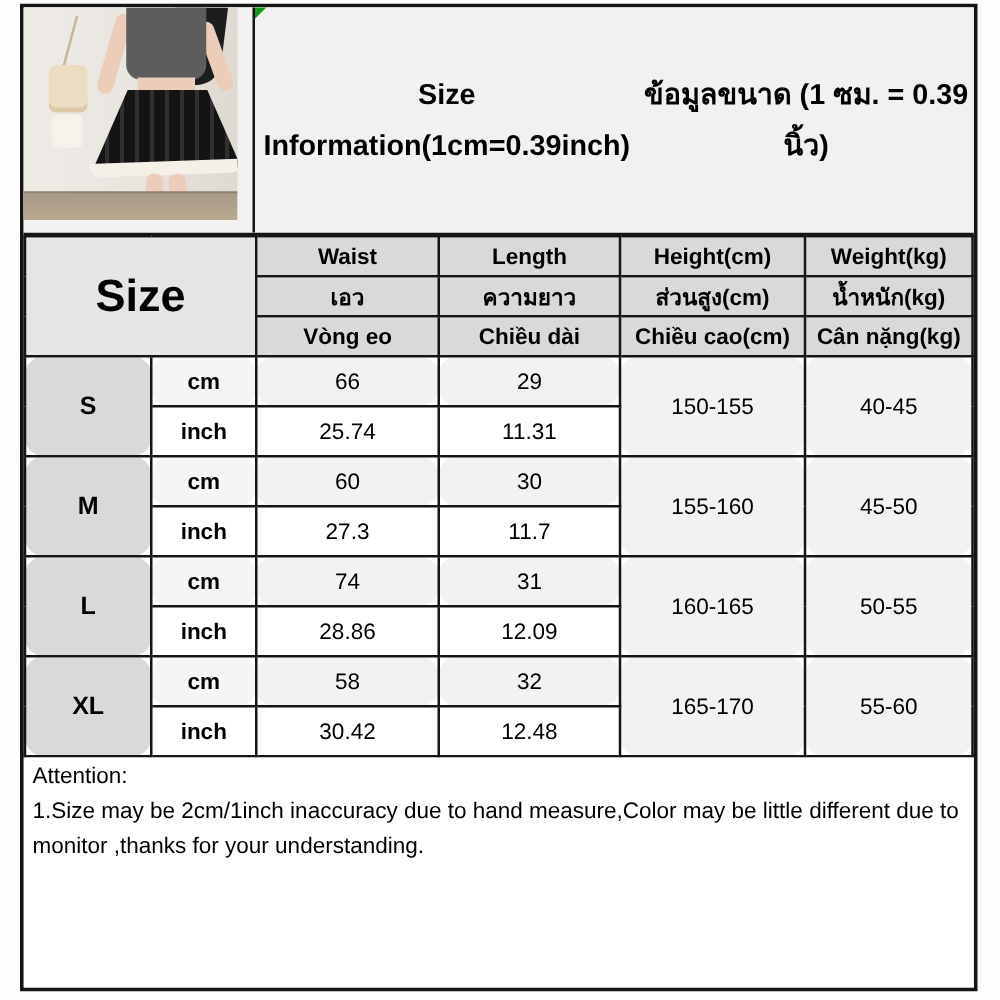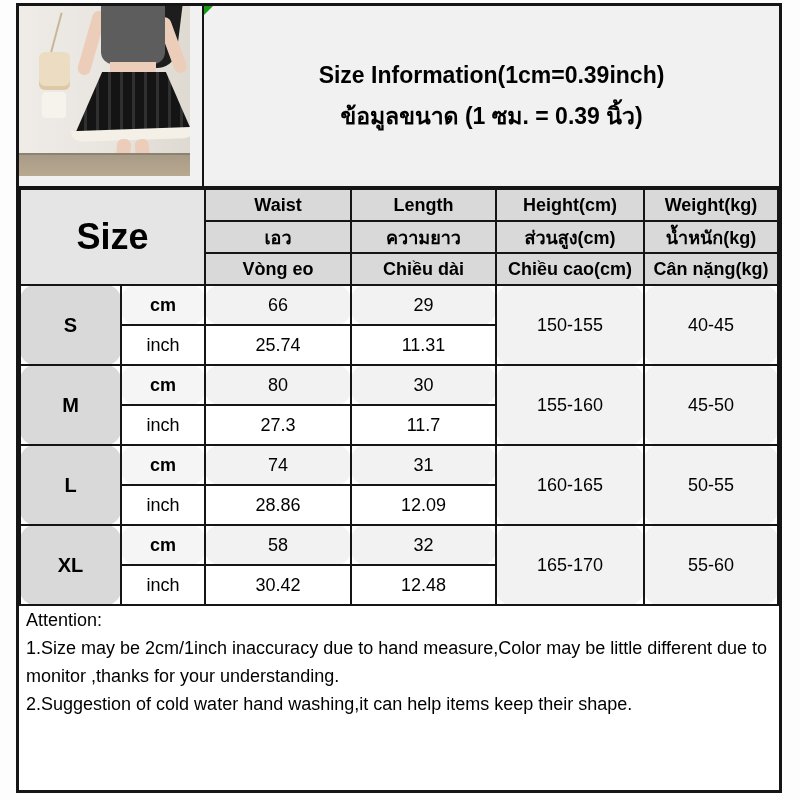--- a/index.html
+++ b/index.html
@@ -35,37 +35,37 @@
     background:#eccdb9; border-radius:6px; transform:rotate(4deg); }
   .photo .leg-right { position:absolute; left:117px; top:133px; width:14px; height:40px;
     background:#eccdb9; border-radius:6px; transform:rotate(-5deg); }
   .photo .bag-chain { position:absolute; left:36px; top:6px; width:2px; height:44px;
     background:#c8b795; transform:rotate(15deg); }
   .photo .bag { position:absolute; left:20px; top:46px; width:31px; height:38px;
     background:#ecdcc2; border-radius:6px; box-shadow:inset 0 -4px 0 #ddc9a8; }
   .photo .bag-small { position:absolute; left:23px; top:86px; width:24px; height:26px;
     background:#f6f3ec; border-radius:4px; }
 
-  .title-cell { flex:1; position:relative; display:flex; flex-direction:column;
+  .title-cell { flex:1; position:relative; display:flex; flex-direction:row;
     align-items:center; justify-content:center; text-align:center;
     font-weight:bold; font-size:23px; line-height:41px; background:#f1f1f1; }
   .flag { position:absolute; top:0; left:0; width:0; height:0;
     border-top:9px solid #169a16; border-right:9px solid transparent; }
 
   
   table.size-table { border-collapse:collapse; table-layout:fixed; width:100%; flex:0 0 auto; }
   .size-table td { border:2px solid #151515; text-align:center; vertical-align:middle;
     padding:0; overflow:hidden; white-space:nowrap; }
   .size-table .h-row td { height:32px; }
   .size-table .d-row td { height:40px;border-radius:15px; }
   .size-head { background:#e5e5e5; font-weight:bold; font-size:36px; }
   .col-head  { background:#d9d9d9; font-weight:bold; font-size:18px;margin-left:23px; }
   .c-size    { background:#d9d9d9; font-weight:bold; font-size:20px; }
   .u-cm      { background:#f5f5f5; font-weight:bold; font-size:18px; }
-  .u-inch    { background:#ffffff; font-weight:normal; font-size:18px; }
+  .u-inch    { background:#ffffff; font-weight:bold; font-size:18px; }
   .v-cm      { background:#f2f2f2; font-size:18px; }
   .v-inch    { background:#ffffff; font-size:18px; }
   .c-range   { background:#f2f2f2; font-size:18px; }
 
   
   .attention { flex:1; background:#ffffff; padding:0 7px 0 7px; font-size:18px; line-height:28px; }
   .attention .note { font-size:18px; }
 </style>
 </head>
 <body>
@@ -138,21 +138,21 @@
         </tr>
         <tr class="d-row">
           <td class="u-inch">inch</td>
           <td class="v-inch">25.74</td>
           <td class="v-inch">11.31</td>
         </tr>
 
         <tr class="d-row">
           <td class="c-size" rowspan="2">M</td>
           <td class="u-cm">cm</td>
-          <td class="v-cm">80</td>
+          <td class="v-cm">60</td>
           <td class="v-cm">30</td>
           <td class="c-range" rowspan="2">155-160</td>
           <td class="c-range" rowspan="2">45-50</td>
         </tr>
         <tr class="d-row">
           <td class="u-inch">inch</td>
           <td class="v-inch">27.3</td>
           <td class="v-inch">11.7</td>
         </tr>
 
@@ -182,17 +182,16 @@
           <td class="u-inch">inch</td>
           <td class="v-inch">30.42</td>
           <td class="v-inch">12.48</td>
         </tr>
       </tbody>
     </table>
 
     <div class="attention">
       <div>Attention:</div>
       <div class="note">1.Size may be 2cm/1inch inaccuracy due to hand measure,Color may be little different due to monitor ,thanks for your understanding.</div>
-      <div class="note">2.Suggestion of cold water hand washing,it can help items keep their shape.</div>
     </div>
 
   </div>
 </div>
 
 </body></html>

